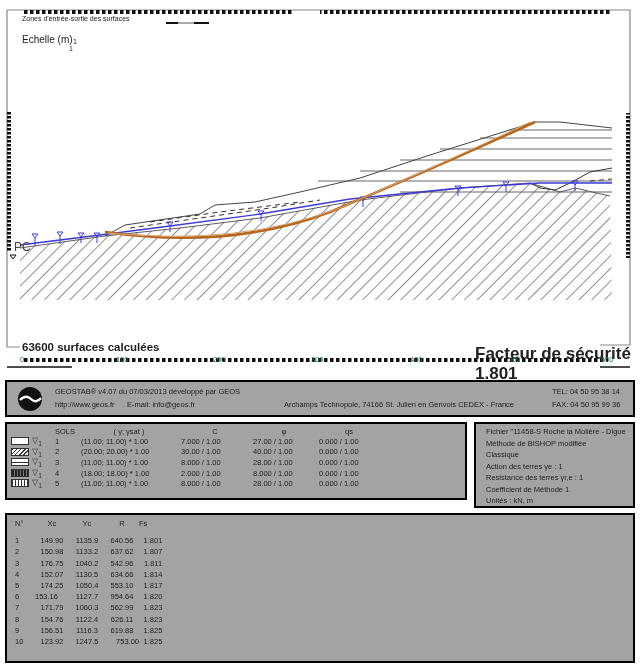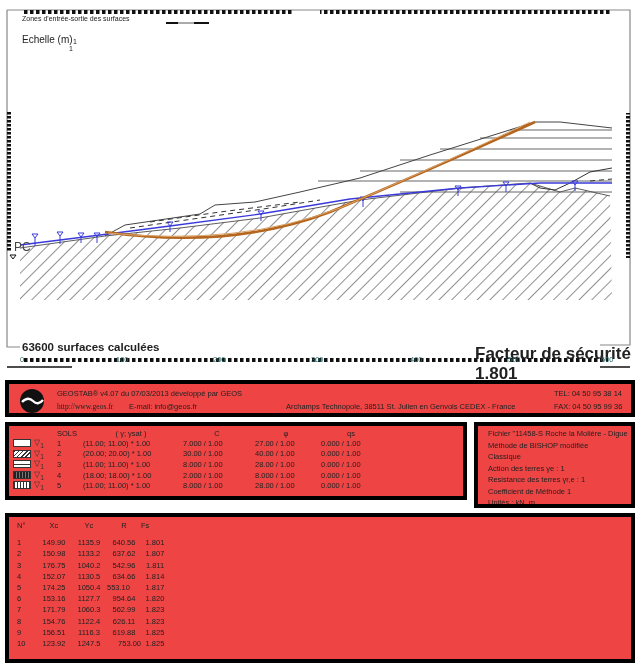--- a/index.html
+++ b/index.html
@@ -1,19 +1,19 @@
 <!DOCTYPE html>
 <html><head>
 <meta charset="utf-8">
 <style>
   html, body { margin:0; padding:0; background:#ffffff; }
   body { width:640px; height:667px; position:relative; overflow:hidden;
          font-family:"Liberation Sans", sans-serif; color:#222; }
   .abs { position:absolute; }
-  .box { position:absolute; border:4px solid #000000; box-sizing:border-box; background:#ef4444; }
+  .box { position:absolute; border:2px solid #000000; box-sizing:border-box; background:#a3a3a3; }
   .t7 { font-size:7.5px; line-height:10px; white-space:nowrap; }
   table.data { border-collapse:collapse; font-size:7.5px; }
   table.data td, table.data th { padding:0 4px 0 0; font-weight:normal; height:10px; white-space:nowrap; text-align:left; }
   table.fs td, table.fs th { padding:0 0 0 0; font-weight:normal; height:11.2px; white-space:nowrap; font-size:7.5px; }
   .swatch { display:inline-block; width:18px; height:8px; border:1px solid #333; vertical-align:middle; box-sizing:border-box; }
 </style>
 </head>
 <body>
 
 <div class="abs" style="left:0;top:0;width:640px;height:370px;">
@@ -110,23 +110,23 @@
   <div class="abs t7" style="left:508px;top:355px;color:#2f6a6a;">500</div>
   <div class="abs t7" style="left:601px;top:355px;color:#2f6a6a;">600</div>
 </div>
 
 <div class="box" style="left:5px;top:380px;width:630px;height:37px;">
   <svg width="26" height="26" viewBox="0 0 26 26" style="position:absolute;left:10px;top:4px;">
     <circle cx="13" cy="13" r="12" fill="#111"></circle>
     <path d="M3 14 Q9 8 14 13 Q19 18 24 12" stroke="#fff" stroke-width="2.4" fill="none"></path>
   </svg>
   <div class="abs t7" style="left:48px;top:5px;">GEOSTAB® v4.07 du 07/03/2013 développé par GEOS</div>
-  <div class="abs t7" style="left:48px;top:18px;font-family:Liberation Serif, serif;">http://www.geos.fr</div>
+  <div class="abs t7" style="left:48px;top:18px;">http://www.geos.fr</div>
   <div class="abs t7" style="left:120px;top:18px;">E-mail: info@geos.fr</div>
-  <div class="abs t7" style="left:277px;top:18px;">Archamps Technopole, 38511 St. Julien en Genvois CEDEX - France</div>
+  <div class="abs t7" style="left:277px;top:18px;">Archamps Technopole, 74166 St. Julien en Genvois CEDEX - France</div>
   <div class="abs t7" style="left:545px;top:5px;">TEL: 04 50 95 38 14</div>
   <div class="abs t7" style="left:545px;top:18px;">FAX: 04 50 95 99 36</div>
 </div>
 
 <div class="box" style="left:5px;top:422px;width:462px;height:78px;">
   <table class="data" style="position:absolute;left:4px;top:2px;">
     <thead>
       <tr>
         <th style="width:40px;"></th>
         <th style="width:22px;">SOLS</th>
@@ -233,26 +233,26 @@
           <td>4</td>
           <td style="text-align: center;">152.07</td>
           <td style="text-align: center;">1130.5</td>
           <td style="text-align: center;">634.66</td>
           <td style="text-align: center;">1.814</td>
         </tr>
         <tr>
           <td>5</td>
           <td style="text-align: center;">174.25</td>
           <td style="text-align: center;">1050.4</td>
-          <td style="text-align: left; margin-left: 8px;">553.10</td>
+          <td style="text-align: center; margin-left: 8px;">553.10</td>
           <td style="text-align: center;">1.817</td>
         </tr>
         <tr>
           <td>6</td>
-          <td style="text-align: center;">153.16</td>
+          <td style="">153.16</td>
           <td style="text-align: center;">1127.7</td>
           <td style="text-align: center;">954.64</td>
           <td style="text-align: center;">1.820</td>
         </tr>
         <tr>
           <td>7</td>
           <td style="text-align: center;">171.79</td>
           <td style="text-align: center;">1060.3</td>
           <td style="text-align: center; margin-left: 13px;">562.99</td>
           <td style="text-align: center;">1.823</td>

